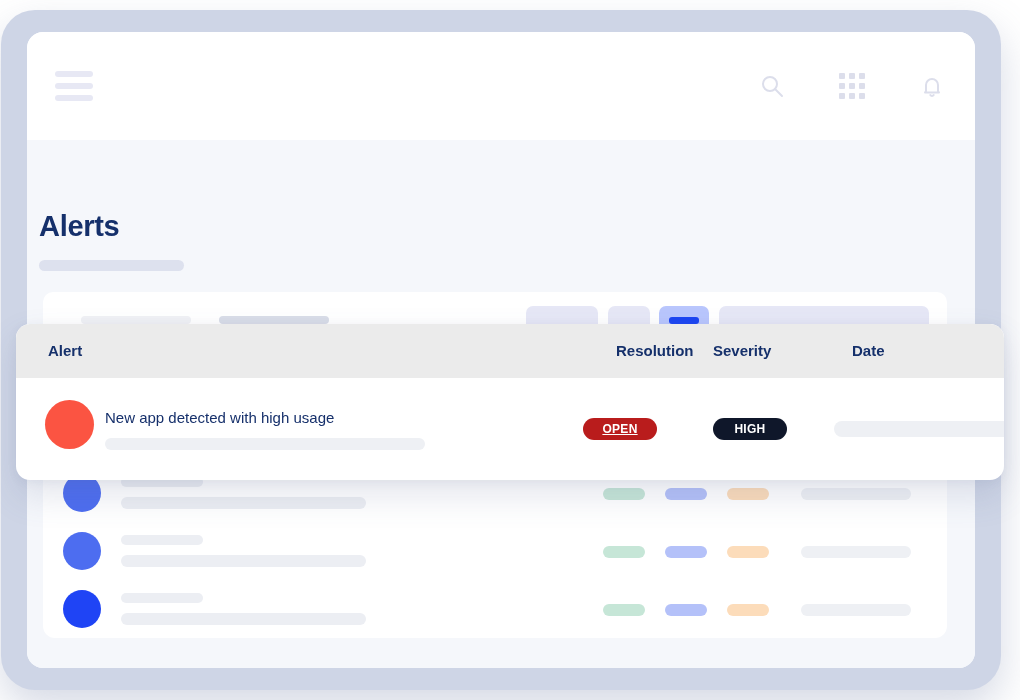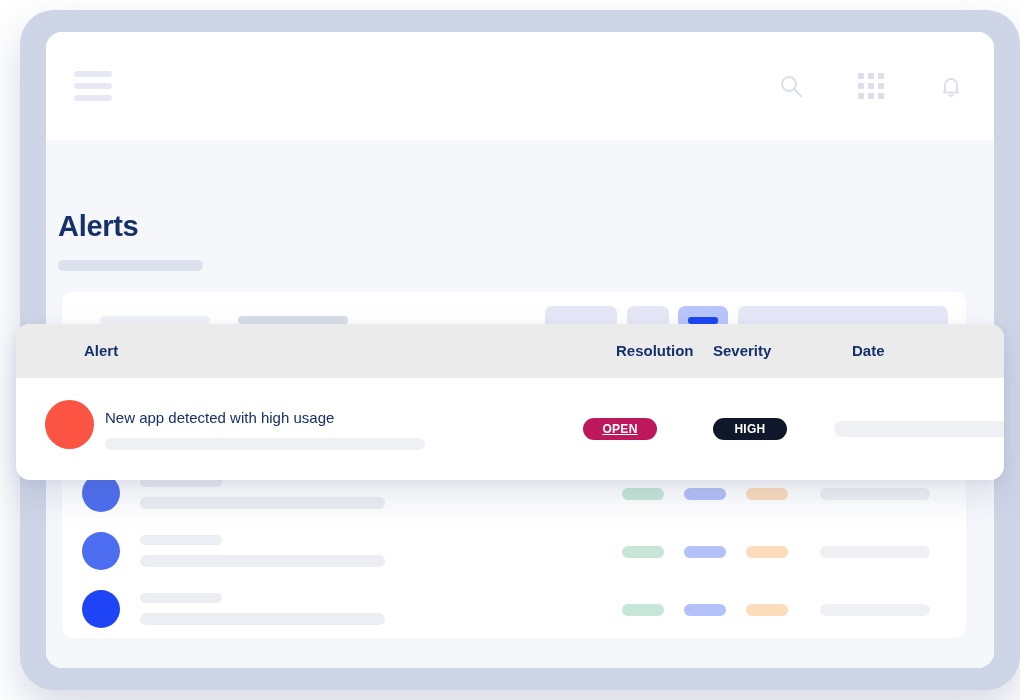--- a/index.html
+++ b/index.html
@@ -11,21 +11,21 @@
     width: 1020px;
     height: 700px;
     position: relative;
     overflow: hidden;
     font-family: "Liberation Sans", sans-serif;
   }
 
   
   #device-frame {
     position: absolute;
-    left: 20px;
+    left: 1px;
     top: 10px;
     width: 1000px;
     height: 680px;
     background: #ced5e6;
     border-radius: 34px;
     box-shadow: 0 18px 40px rgba(120,132,168,0.30);
   }
   #device-frame-inner {
     position: absolute;
     left: 26px;
@@ -150,21 +150,21 @@
     background: #ebebeb;
     border-radius: 14px 14px 0 0;
   }
   .th {
     position: absolute;
     top: 18px;
     font-size: 15px;
     font-weight: bold;
     color: #15306b;
   }
-  #th-alert      { left: 32px; margin-left: 36px; }
+  #th-alert      { left: 32px; }
   #th-resolution { left: 600px; }
   #th-severity   { left: 697px; text-align: center; }
   #th-date       { left: 820px; margin-left: 16px; }
 
   #overlay-row { position: absolute; left: 0; top: 54px; width: 924px; height: 102px; }
   #row-avatar { position: absolute; left: 29px; top: 22px; width: 49px; height: 49px; border-radius: 50%; background: #fb5442; }
   #row-title { position: absolute; left: 89px; top: 31px; font-size: 15px; color: #16306b; }
   #row-skeleton { position: absolute; left: 89px; top: 60px; width: 320px; height: 12px; border-radius: 6px; background: #eef0f4; }
   .badge {
     position: absolute;
@@ -172,21 +172,21 @@
     height: 22px;
     border-radius: 11px;
     color: #ffffff;
     font-size: 12px;
     font-weight: bold;
     display: flex;
     align-items: center;
     justify-content: center;
     letter-spacing: 0.3px;
   }
-  #badge-resolution { left: 567px; width: 74px; background: #be185d; text-decoration: underline; }
+  #badge-resolution { left: 567px; width: 74px; background: #b91c1c; text-decoration: underline; }
   #badge-severity   { left: 697px; width: 74px; background: #0f172a; }
   #row-date-skeleton { position: absolute; left: 818px; top: 43px; width: 186px; height: 16px; border-radius: 8px; background: #eef0f4; }
 </style>
 </head>
 <body>
 
 <div id="device-frame">
   <div id="device-frame-inner">
 
     <div id="app-topbar">

